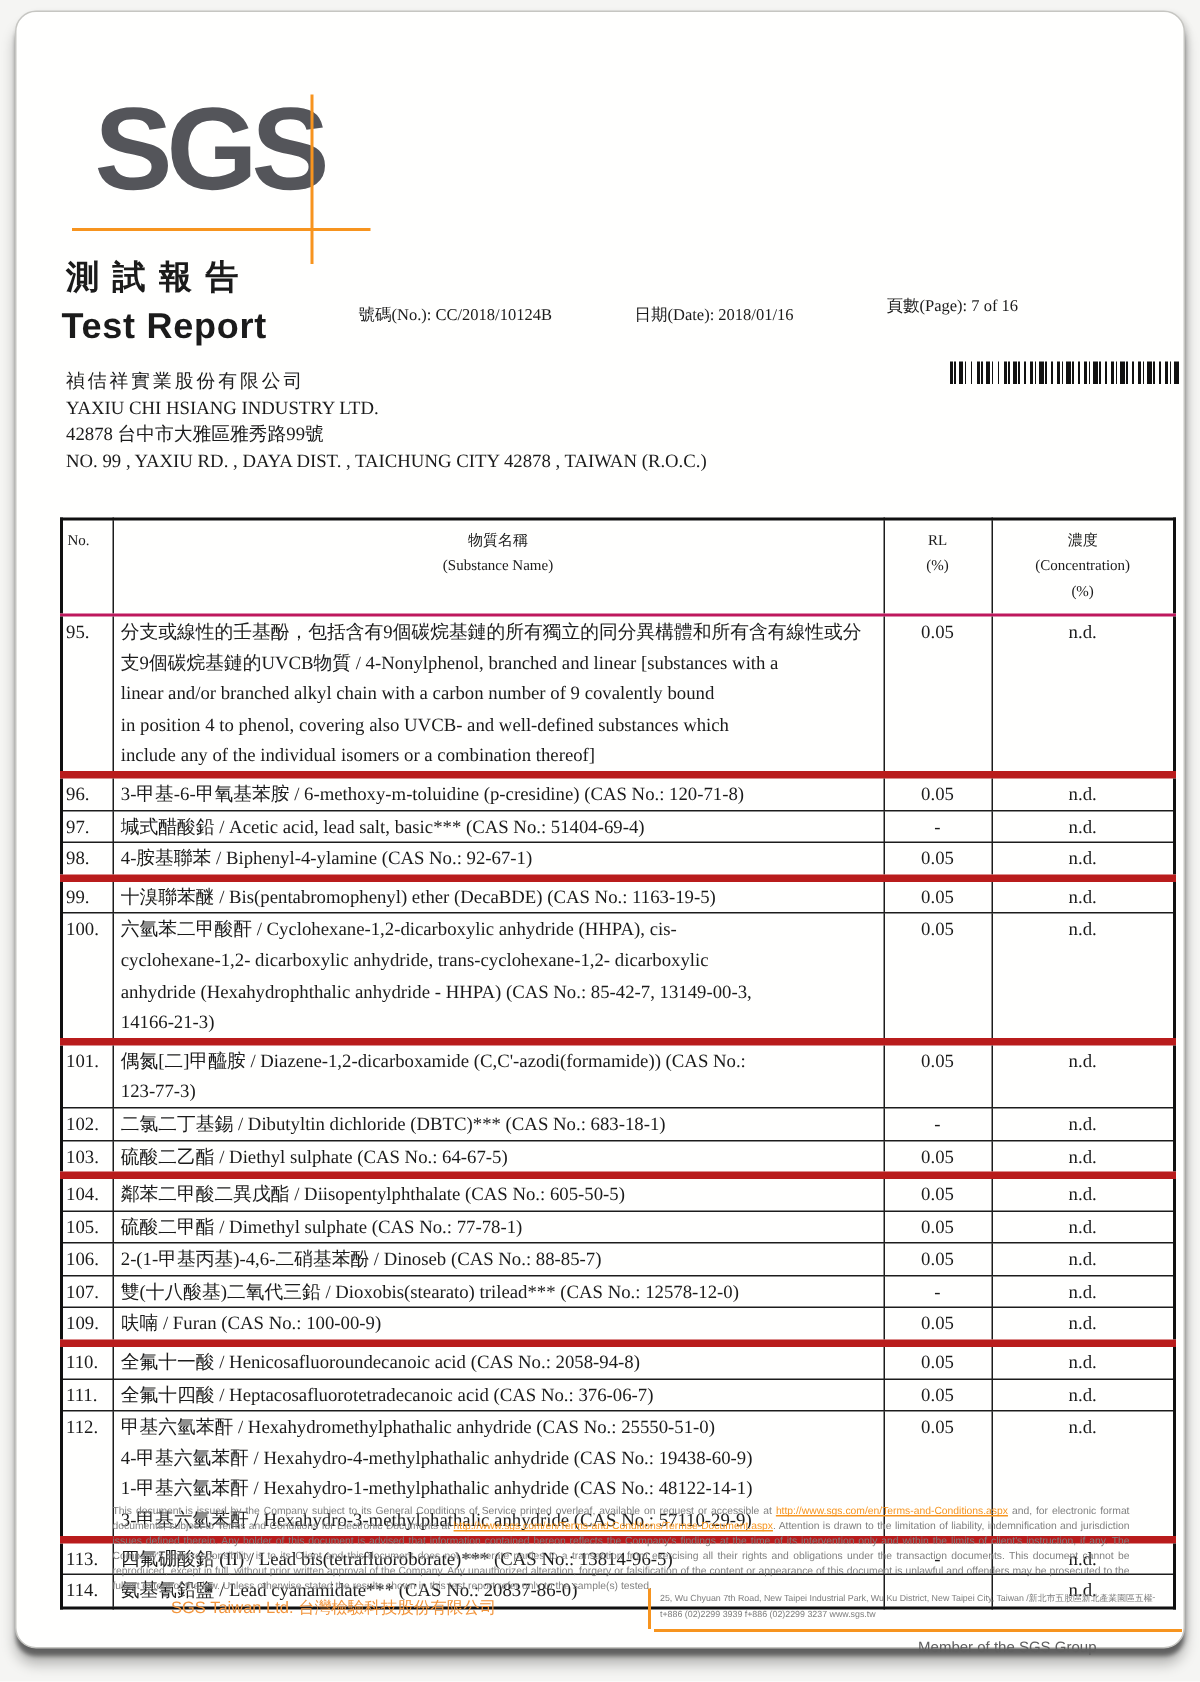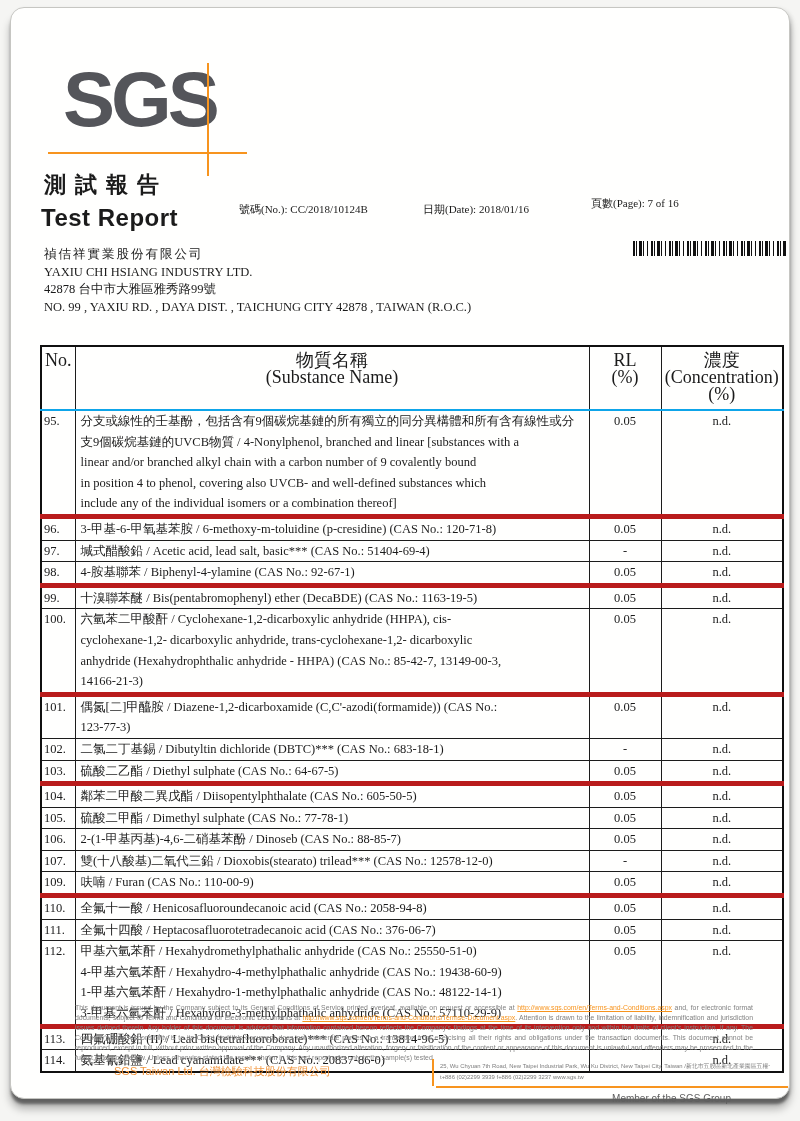--- a/index.html
+++ b/index.html
@@ -47,21 +47,21 @@
     position:absolute; left:29px; top:337px; width:742px;
     border-collapse:collapse; table-layout:fixed;
     font-size:12.5px;
   }
   .report-table col.w-no   { width:34px; }
   .report-table col.w-name { width:514px; }
   .report-table col.w-rl   { width:72px; }
   .report-table col.w-conc { width:122px; }
   .report-table, .report-table th, .report-table td { border:1px solid #1c1c1c; }
   .report-table { border:2px solid #101010; }
-  .report-table thead th { border-bottom:2px solid #0ea5e9; height:56px; font-weight:normal; font-size:18px; line-height:17px; vertical-align:top; padding-top:5px; white-space:pre-line; }
+  .report-table thead th { border-bottom:2px solid #be185d; height:56px; font-weight:normal; font-size:10px; line-height:17px; vertical-align:top; padding-top:5px; white-space:pre-line; }
   .report-table thead th.h-no { text-align:left; padding-left:3px; }
   .report-table td { vertical-align:top; line-height:20.6px; padding:0 3px; }
   .report-table td.c-no { text-align:left; padding-left:2px; white-space:nowrap; }
   .report-table td.c-name { white-space:pre-line; padding-left:5px; overflow:hidden; }
   .report-table td.c-rl, .report-table td.c-conc { text-align:center; }
   .report-table tr.thick-top td { border-top:5px solid #b91c1c; }
   
   .legal {
     position:absolute; left:64px; top:995px; width:678px;
     font-family:"Liberation Sans","DejaVu Sans",sans-serif;
@@ -210,21 +210,21 @@
             <td class="c-conc">n.d.</td>
           </tr>
           <tr>
             <td class="c-no">107.</td>
             <td class="c-name">雙(十八酸基)二氧代三鉛 / Dioxobis(stearato) trilead*** (CAS No.: 12578-12-0)</td>
             <td class="c-rl">-</td>
             <td class="c-conc">n.d.</td>
           </tr>
           <tr>
             <td class="c-no">109.</td>
-            <td class="c-name">呋喃 / Furan (CAS No.: 110-00-9)</td>
+            <td class="c-name">呋喃 / Furan (CAS No.: 100-00-9)</td>
             <td class="c-rl">0.05</td>
             <td class="c-conc">n.d.</td>
           </tr>
           <tr class="thick-top">
             <td class="c-no">110.</td>
             <td class="c-name">全氟十一酸 / Henicosafluoroundecanoic acid (CAS No.: 2058-94-8)</td>
             <td class="c-rl">0.05</td>
             <td class="c-conc">n.d.</td>
           </tr>
           <tr>

